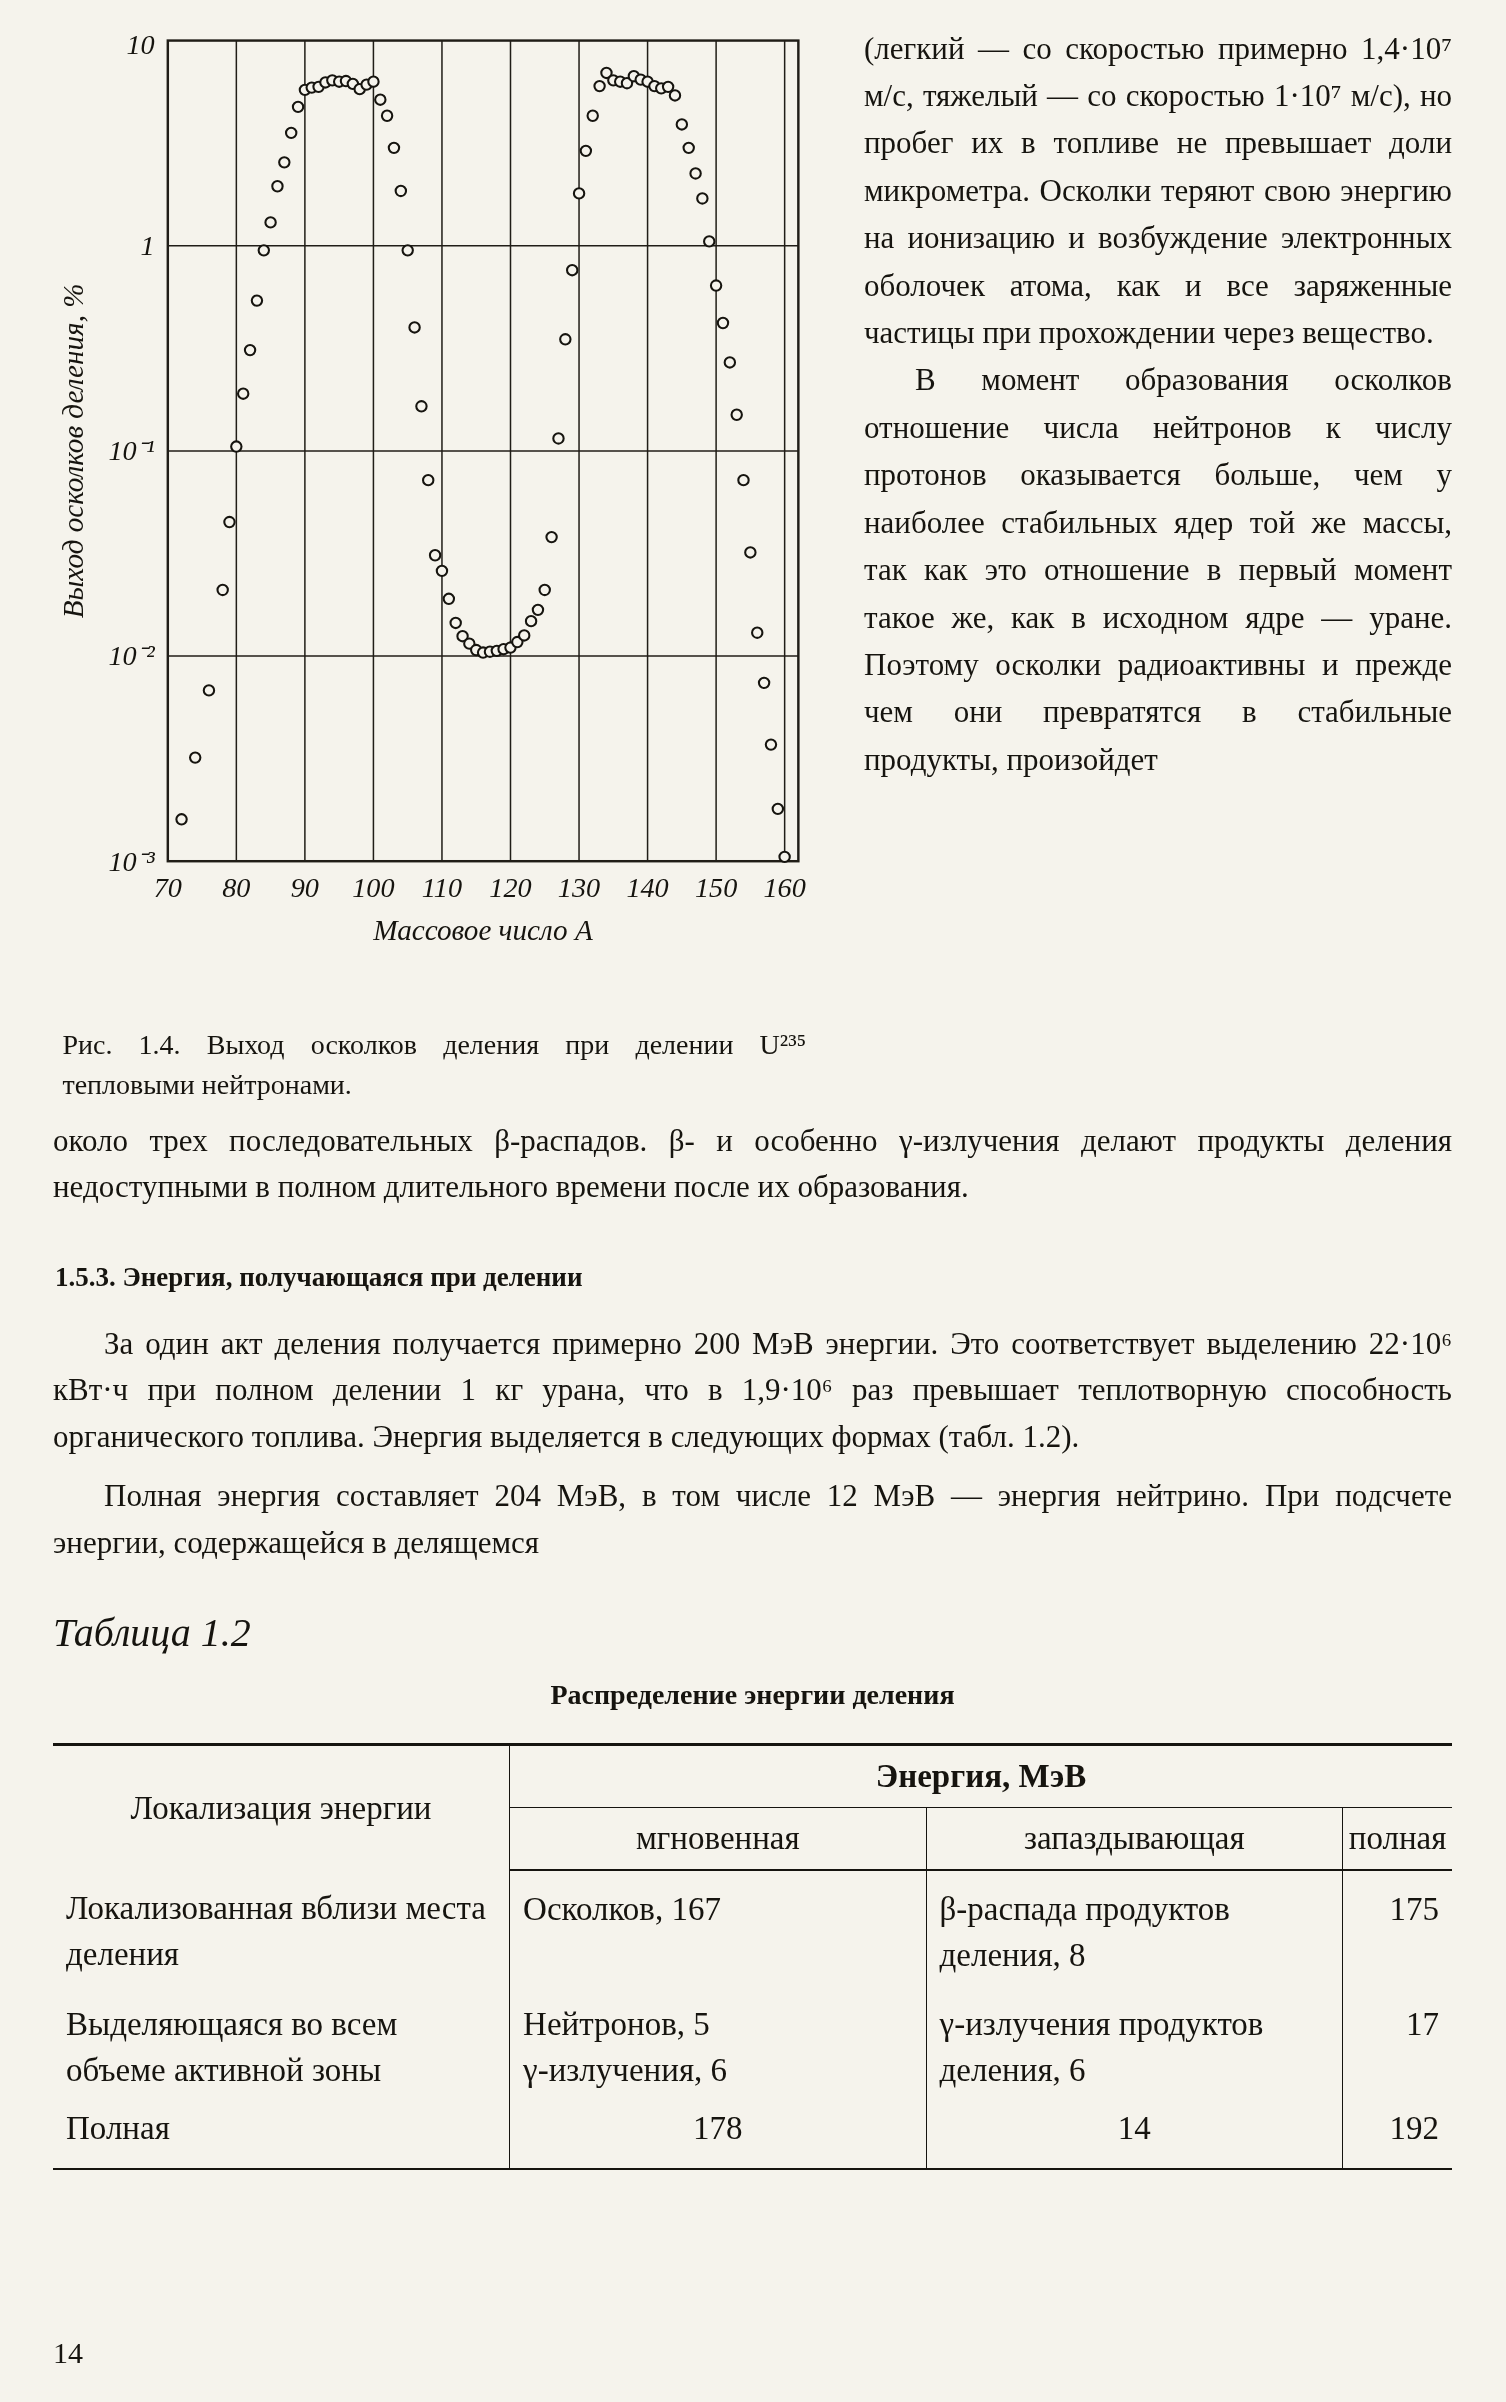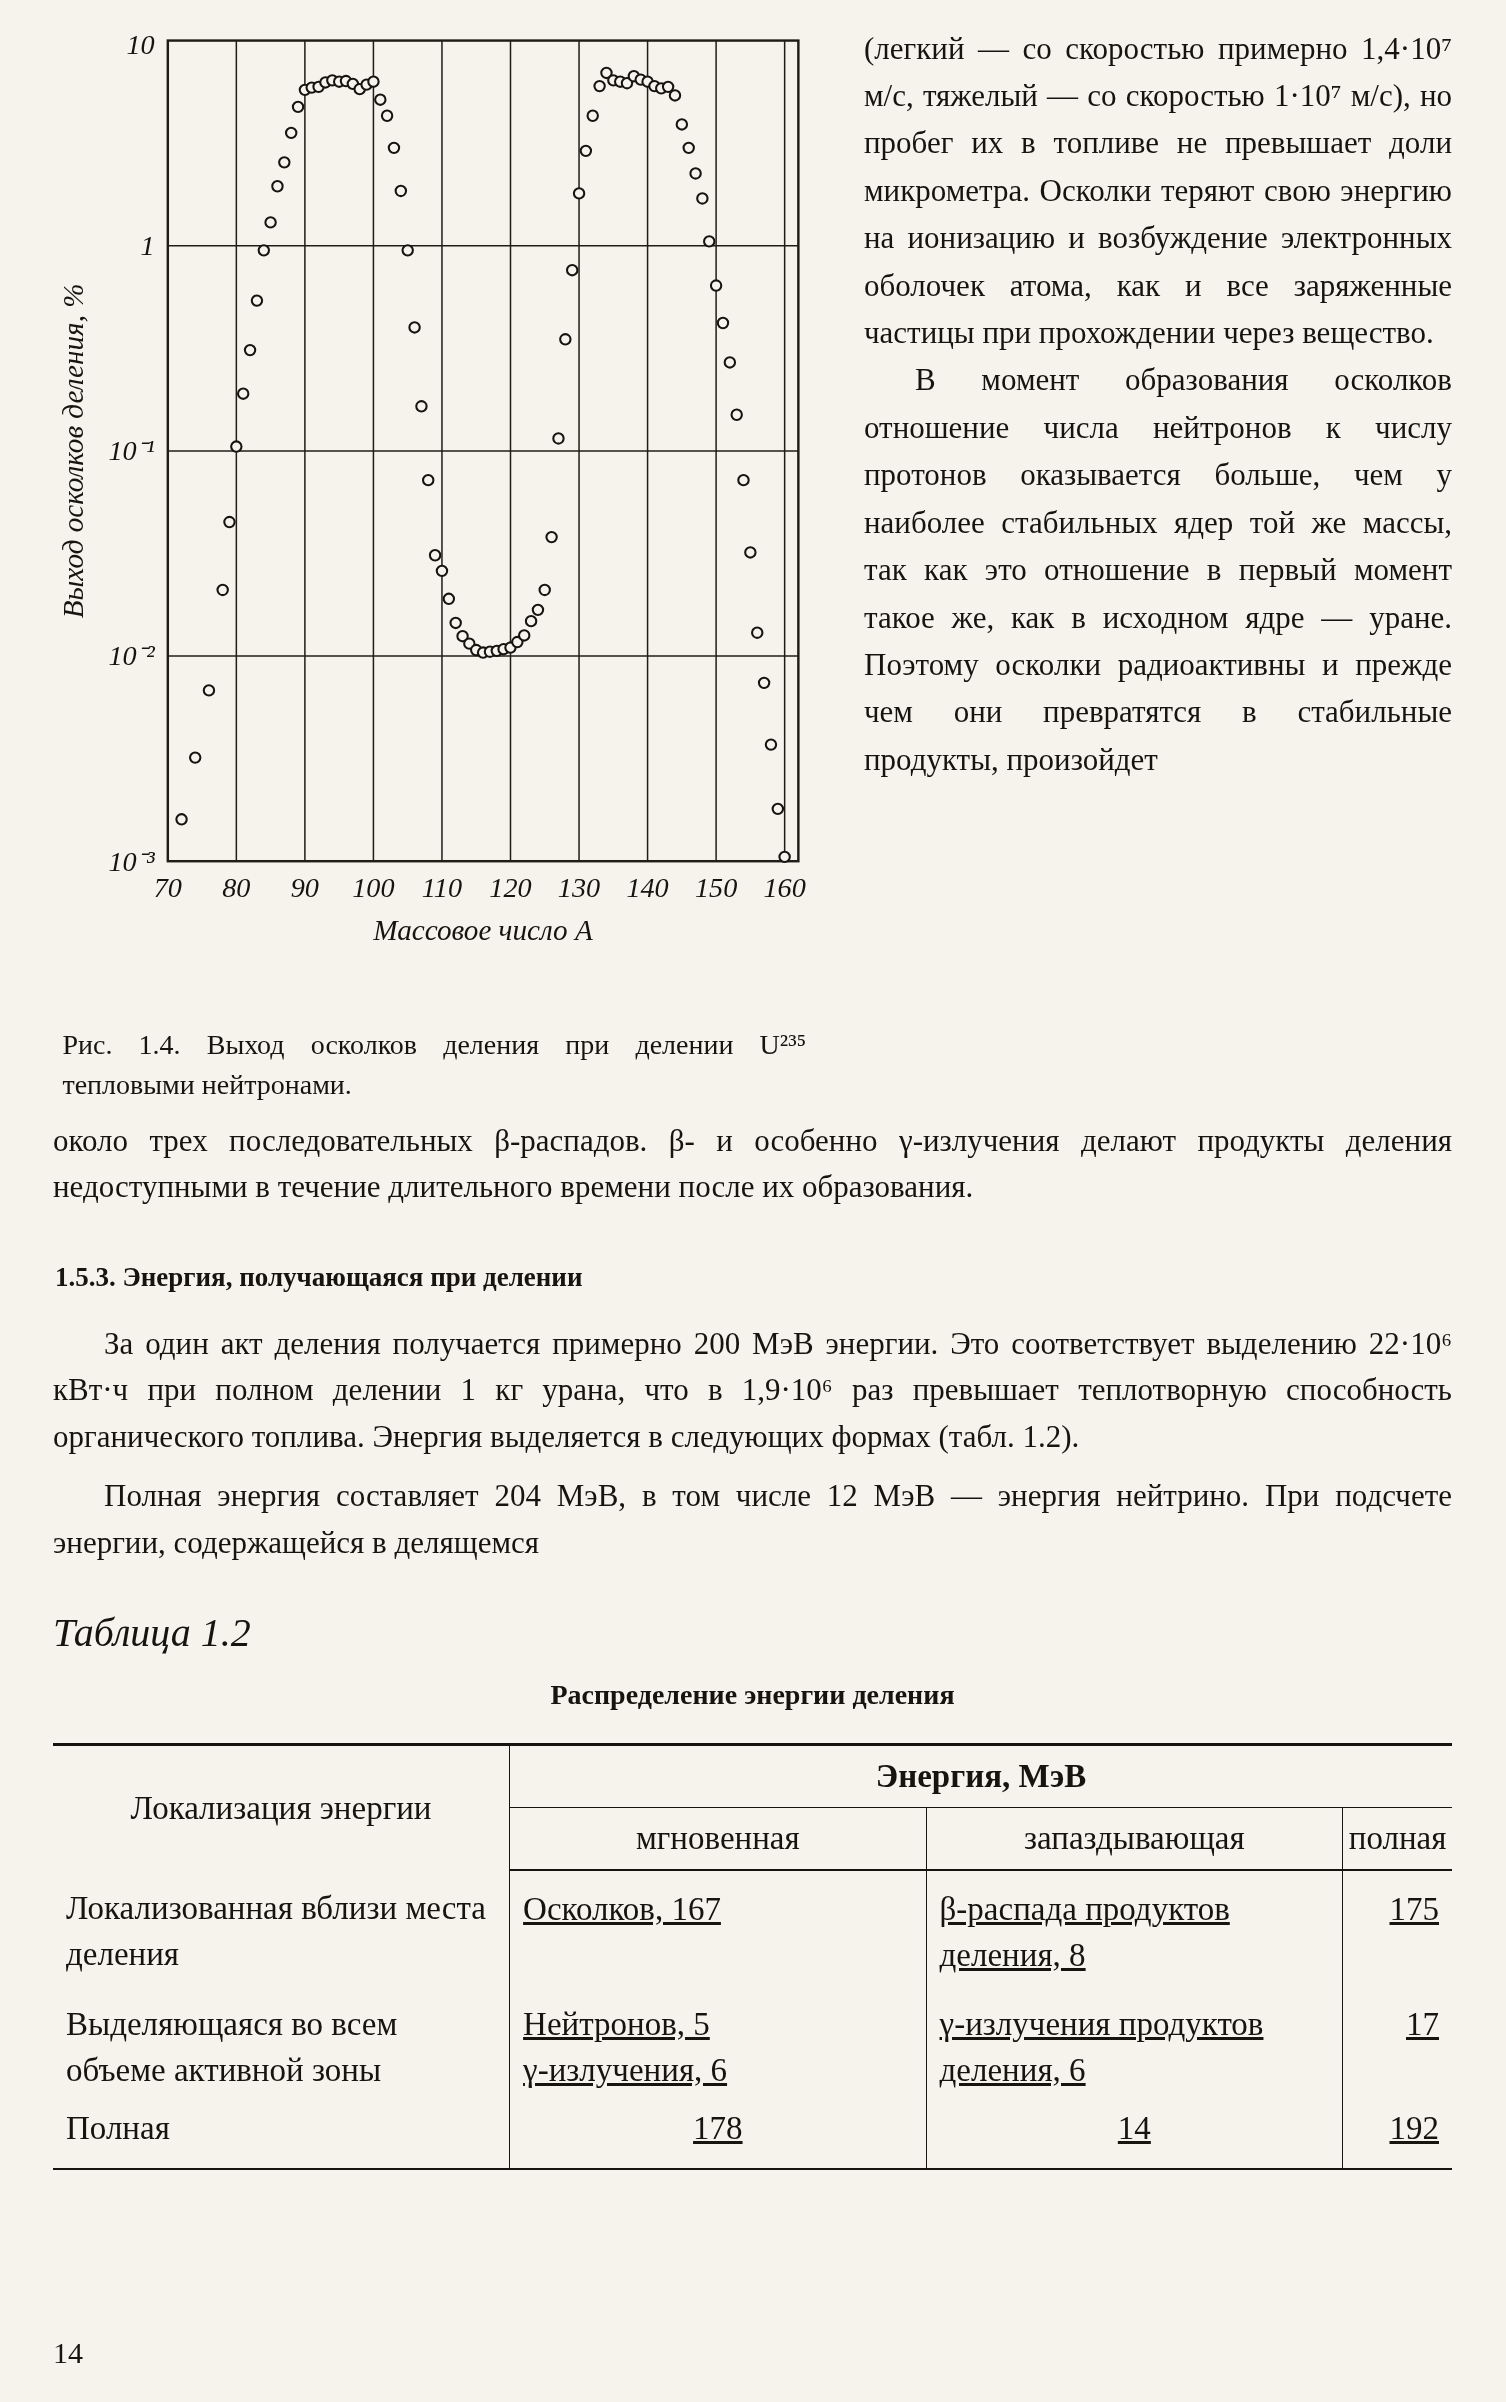--- a/index.html
+++ b/index.html
@@ -39,21 +39,21 @@
     width:100%;border-collapse:collapse;font-size:33px;line-height:1.4;
     border-top:3.8px solid #16140f;border-bottom:2.8px solid #16140f;
   }
   table.energy th{font-weight:normal;}
   .c1h{width:435px;text-align:center;vertical-align:middle;border-right:1.9px solid #16140f;padding:9.4px 13px;}
   .eh{text-align:center;border-bottom:1.9px solid #16140f;padding:7.5px 0;font-weight:bold !important;}
   .sub{text-align:center;padding:7.5px 5.6px;}
   .sub + .sub{border-left:1.9px solid #16140f;}
   thead tr.subrow th{border-bottom:2.8px solid #16140f;}
   td{vertical-align:top;padding:15px 13px 7.5px 13px;}
-  td + td{border-left:1.9px solid #16140f;text-decoration:underline;}
+  td + td{border-left:1.9px solid #16140f;}
   td.c2{width:395px;}
   td.c3{width:394px;}
   td.c4{text-align:right;}
   td.num{text-align:center;}
   .preline{white-space:pre-line;}
   tbody tr.last td{padding-top:3.8px;padding-bottom:17px;}
 
   .page-num{position:absolute;left:53px;bottom:32px;font-size:30px;}
 </style>
 </head>
@@ -187,21 +187,21 @@
       <figcaption>Рис. 1.4. Выход осколков деления при делении U²³⁵ тепловыми нейтронами.</figcaption>
     </figure>
 
     <div class="right-col">
       <p>(легкий — со скоростью примерно 1,4·10⁷ м/с, тяжелый — со скоростью 1·10⁷ м/с), но пробег их в топливе не превышает доли микрометра. Осколки теряют свою энергию на ионизацию и возбуждение электронных оболочек атома, как и все заряженные частицы при прохождении через вещество.</p>
       <p class="ind">В момент образования осколков отношение числа нейтронов к числу протонов оказывается больше, чем у наиболее стабильных ядер той же массы, так как это отношение в первый момент такое же, как в исходном ядре — уране. Поэтому осколки радиоактивны и прежде чем они превратятся в стабильные продукты, произойдет</p>
     </div>
 
   </div>
 
-  <p class="full">около трех последовательных β-распадов. β- и особенно γ-излучения делают продукты деления недоступными в течение длительного времени после их образования.</p>
+  <p class="full">около трех последовательных β-распадов. β- и особенно γ-излучения делают продукты деления недоступными в полном длительного времени после их образования.</p>
 
   <h3 class="heading">1.5.3. Энергия, получающаяся при делении</h3>
 
   <p class="full ind">За один акт деления получается примерно 200 МэВ энергии. Это соответствует выделению 22·10⁶ кВт·ч при полном делении 1 кг урана, что в 1,9·10⁶ раз превышает теплотворную способность органического топлива. Энергия выделяется в следующих формах (табл. 1.2).</p>
   <p class="full ind">Полная энергия составляет 204 МэВ, в том числе 12 МэВ — энергия нейтрино. При подсчете энергии, содержащейся в делящемся</p>
 
   <div class="tbl-label">Таблица 1.2</div>
   <div class="tbl-title">Распределение энергии деления</div>
 
   <table class="energy">

